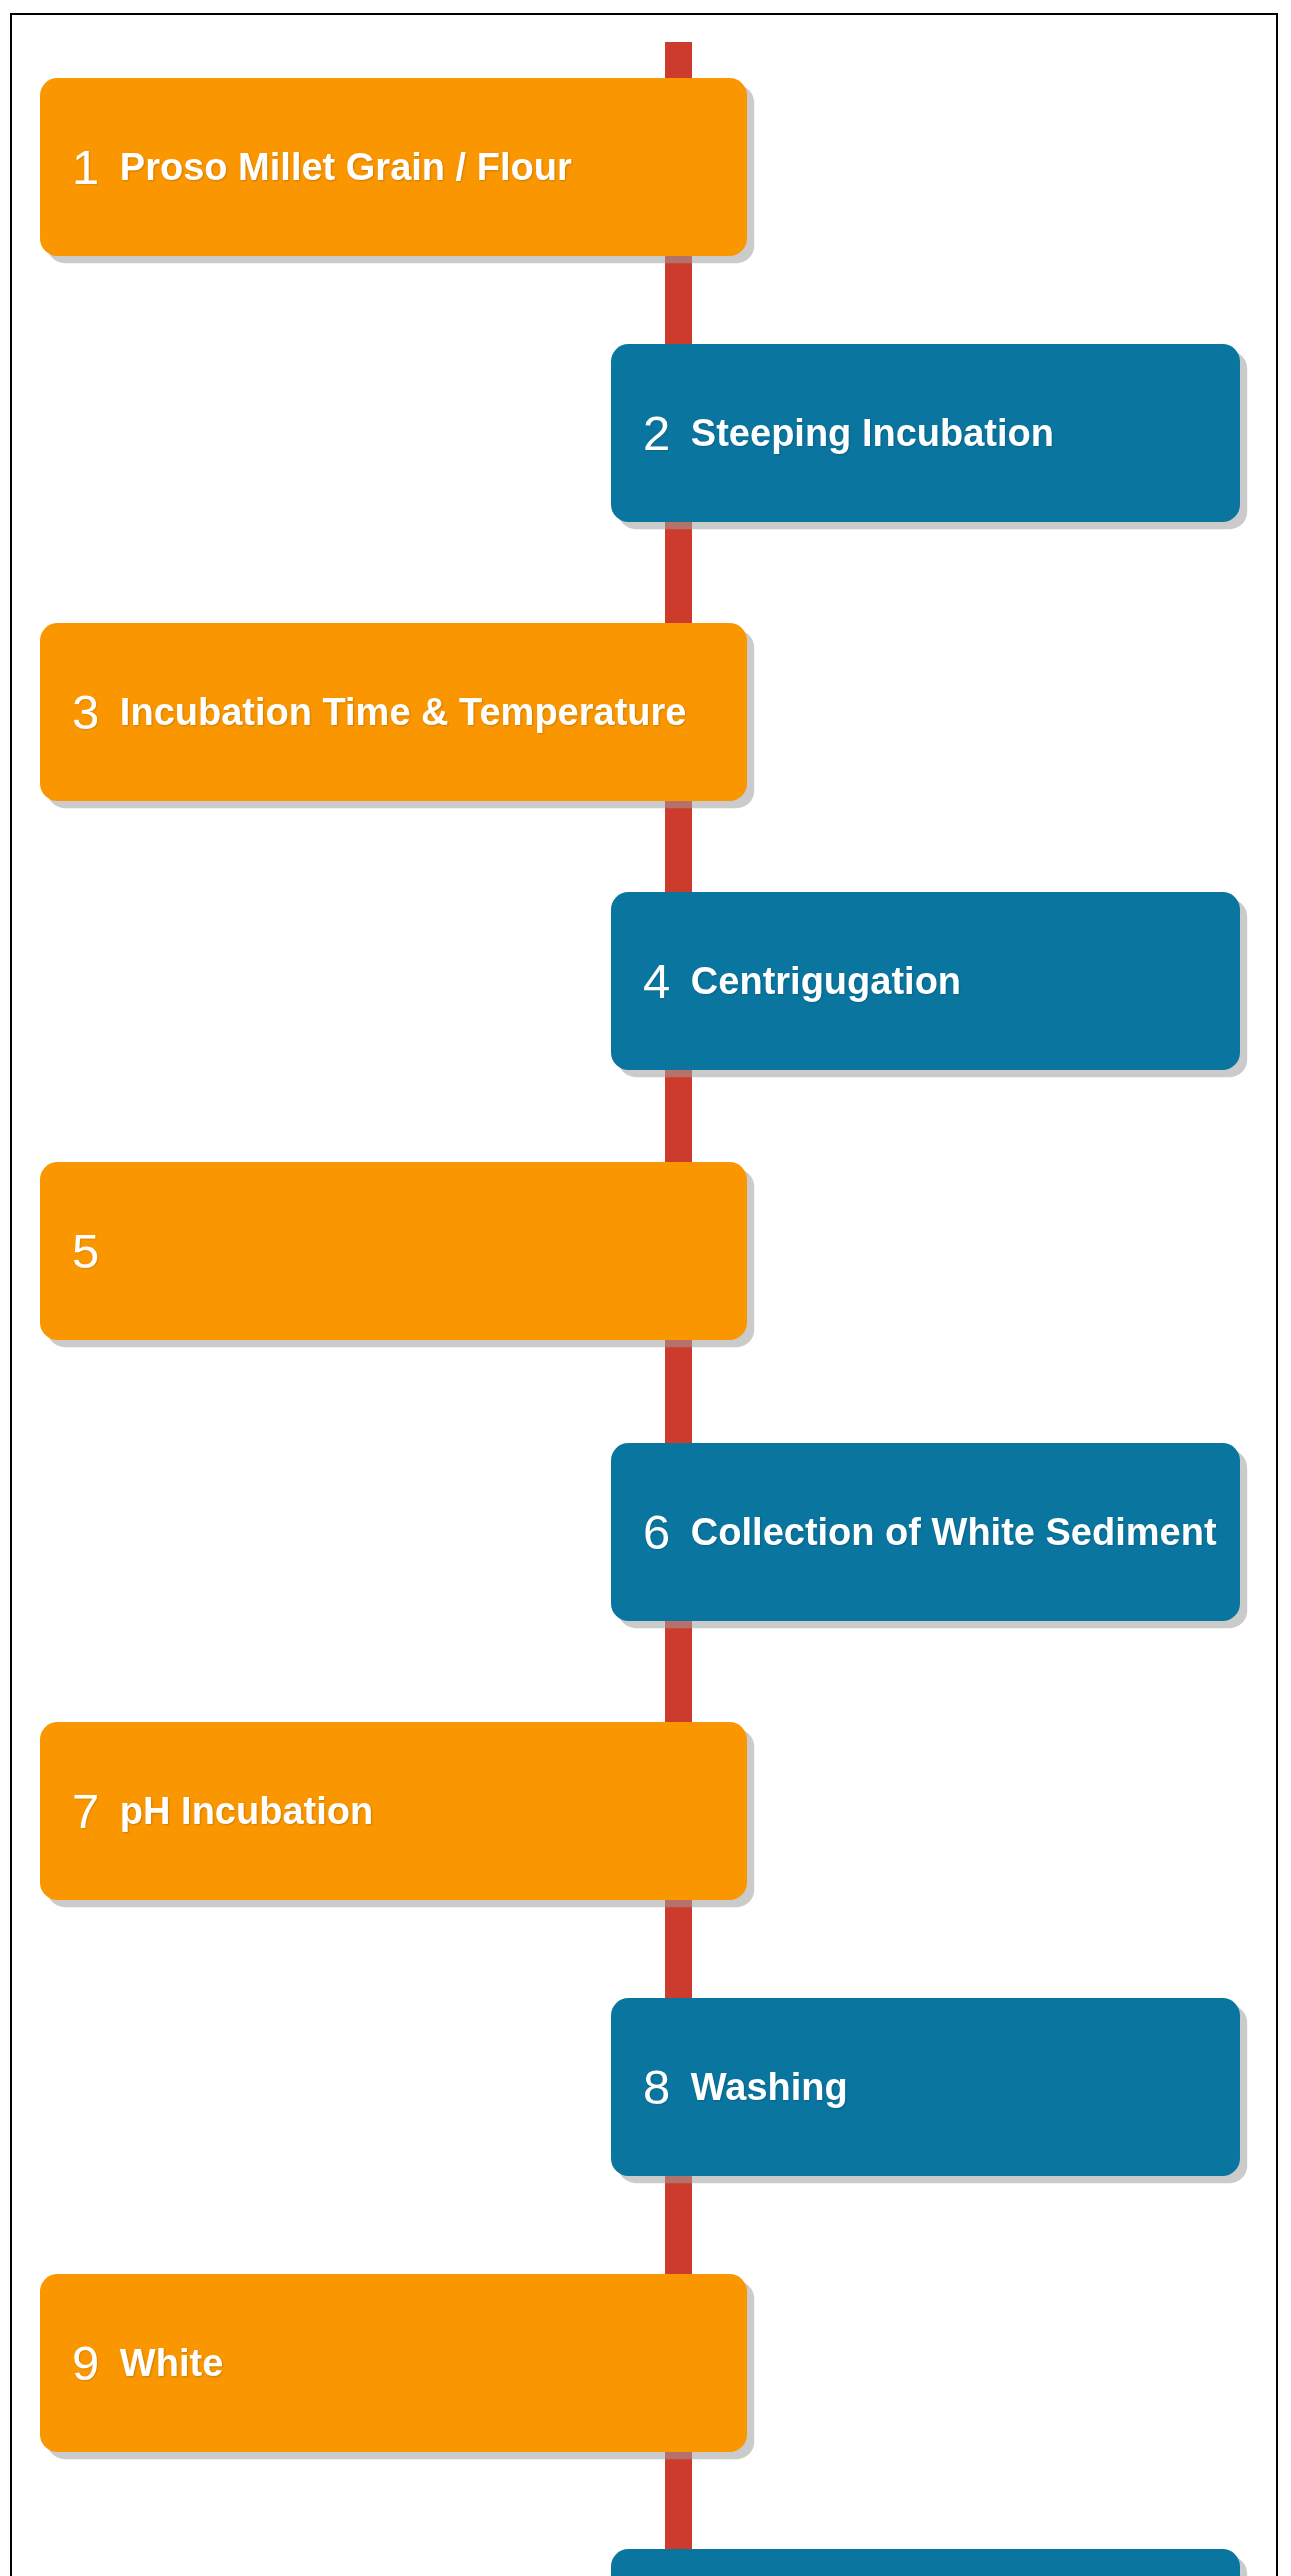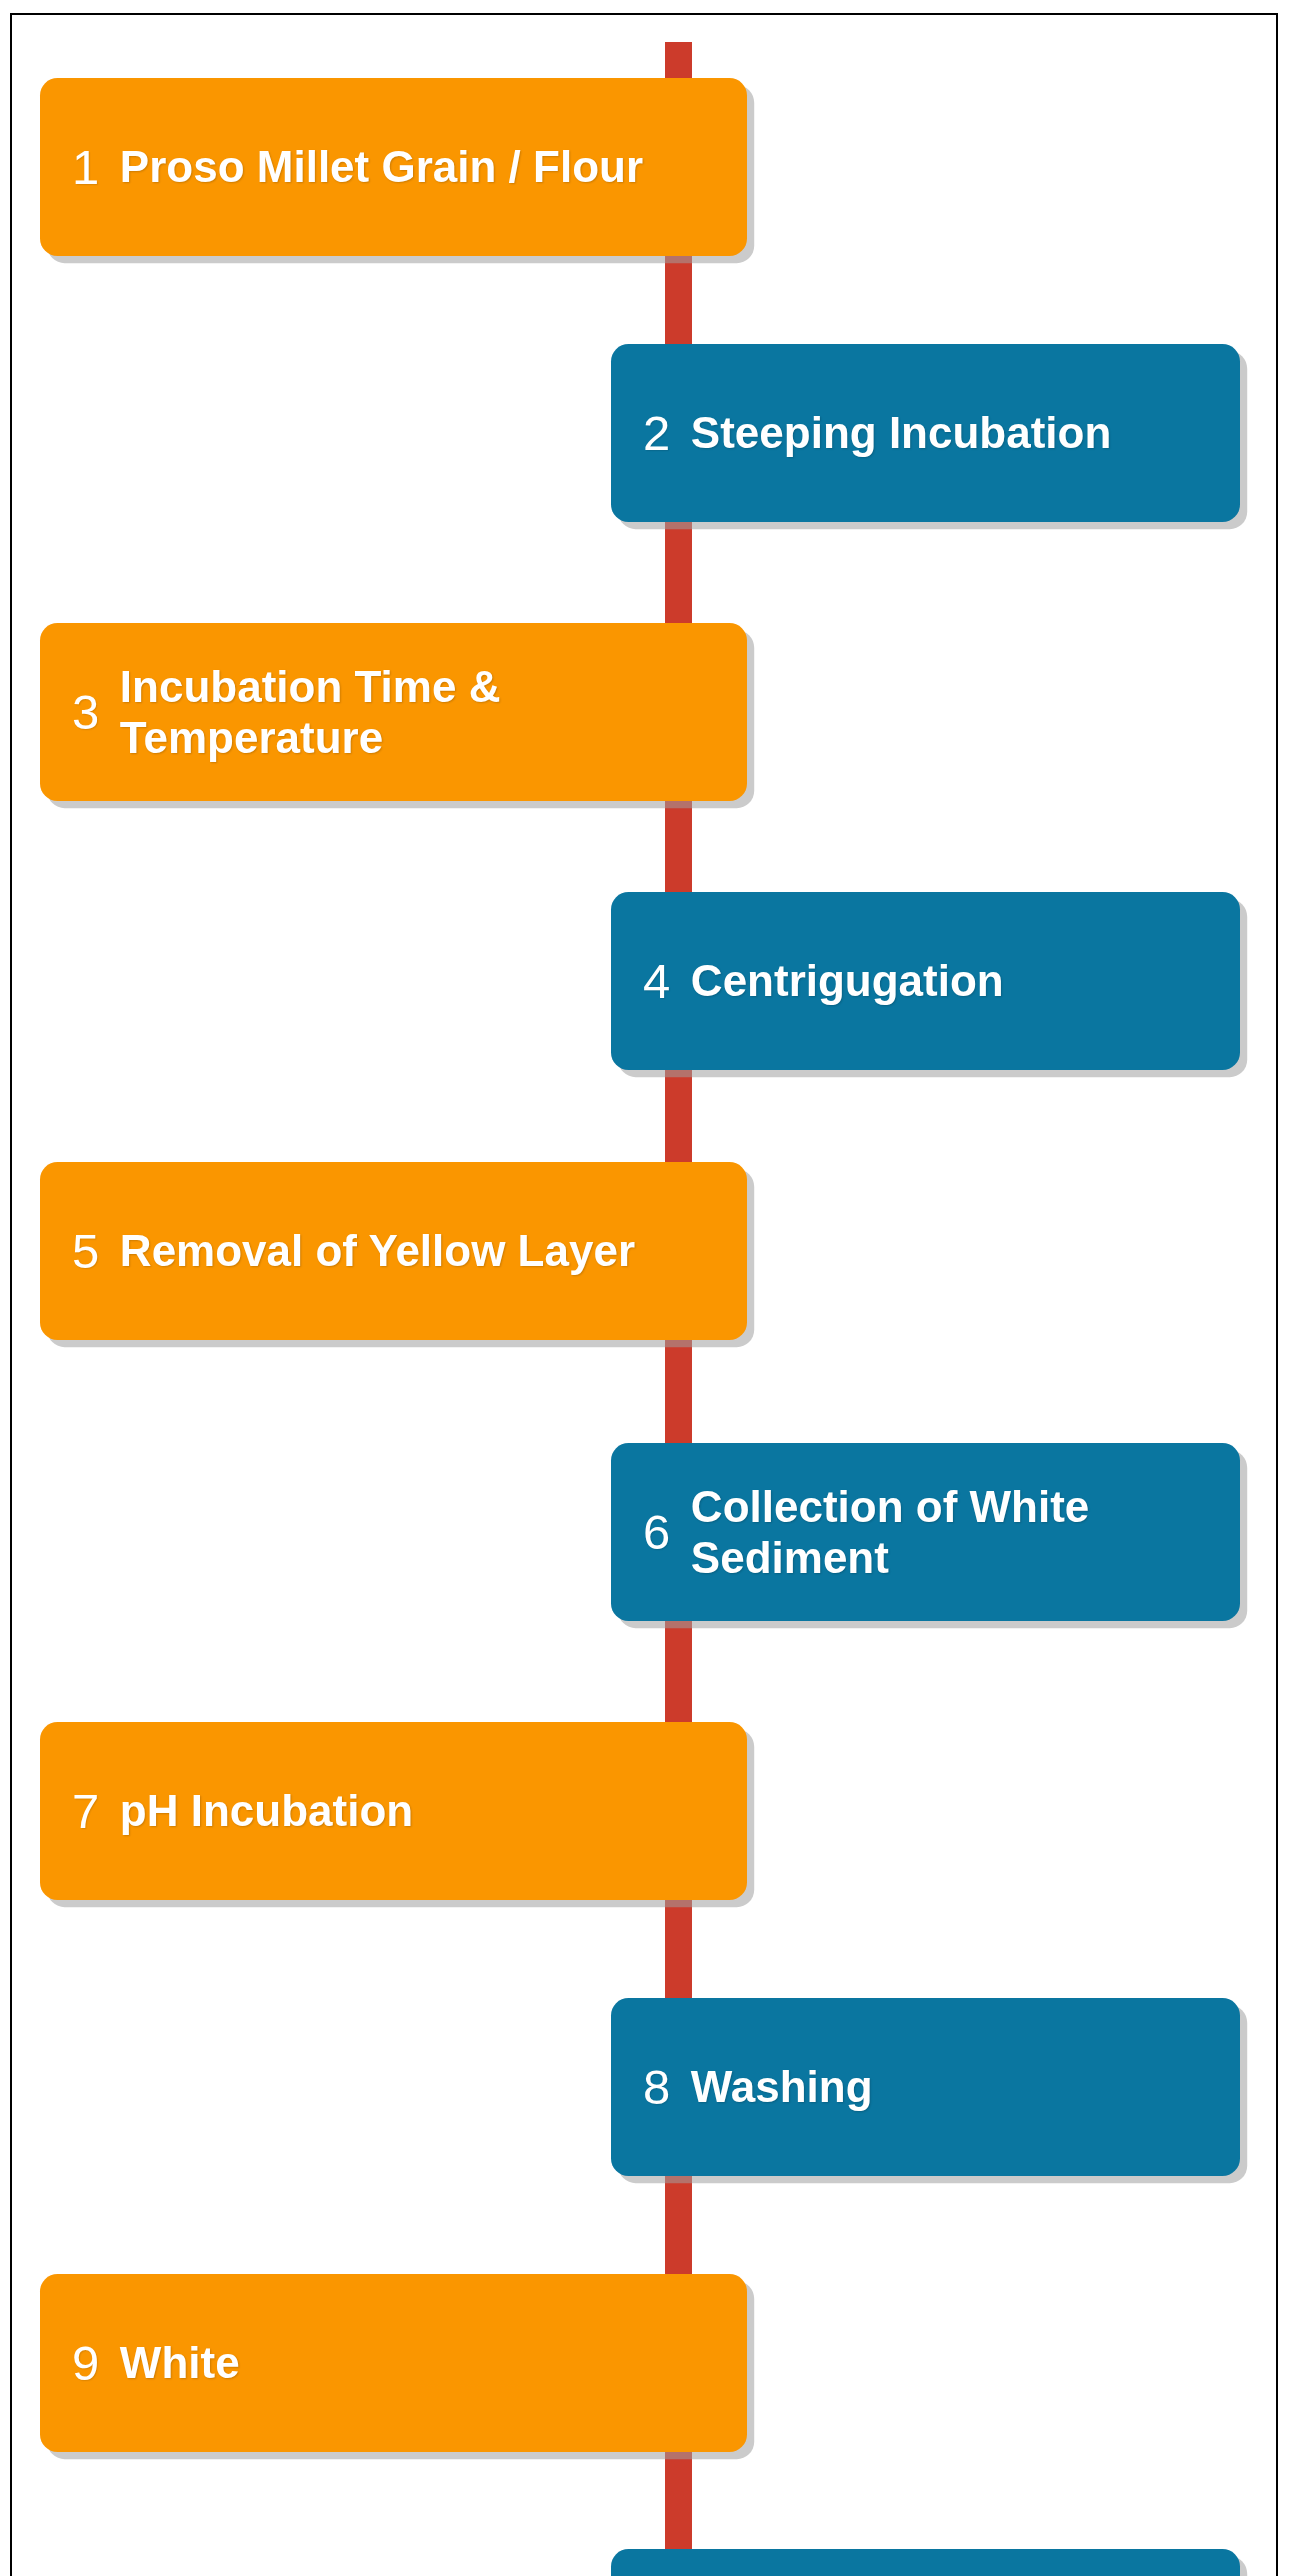--- a/index.html
+++ b/index.html
@@ -76,21 +76,21 @@
     line-height: 1;
     letter-spacing: 0px;
     flex: 0 0 auto;
     text-align: left;
     white-space: nowrap;
     text-shadow: 1px 1px 1.5px rgba(0,0,0,0.12);
   }
 
   
   .step-label {
-    font-size: 44px;
+    font-size: 38px;
     font-weight: bold;
     line-height: 1.16;
     margin-left: 20.6px;
     text-shadow: 1px 1px 2.1px rgba(0,0,0,0.18);
   }
 </style>
 </head>
 <body>
 
 <div id="canvas">
@@ -114,21 +114,20 @@
     <span class="step-label">Incubation Time &amp; Temperature</span>
   </div>
 
   <div class="step right" style="top:892px;">
     <span class="step-num">4</span>
     <span class="step-label">Centrigugation</span>
   </div>
 
   <div class="step left" style="top:1162px;">
     <span class="step-num">5</span>
-    <span class="step-label">Removal of Yellow Layer</span>
   </div>
 
   <div class="step right" style="top:1443px;">
     <span class="step-num">6</span>
     <span class="step-label">Collection of White Sediment</span>
   </div>
 
   <div class="step left" style="top:1722px;">
     <span class="step-num">7</span>
     <span class="step-label">pH Incubation</span>

